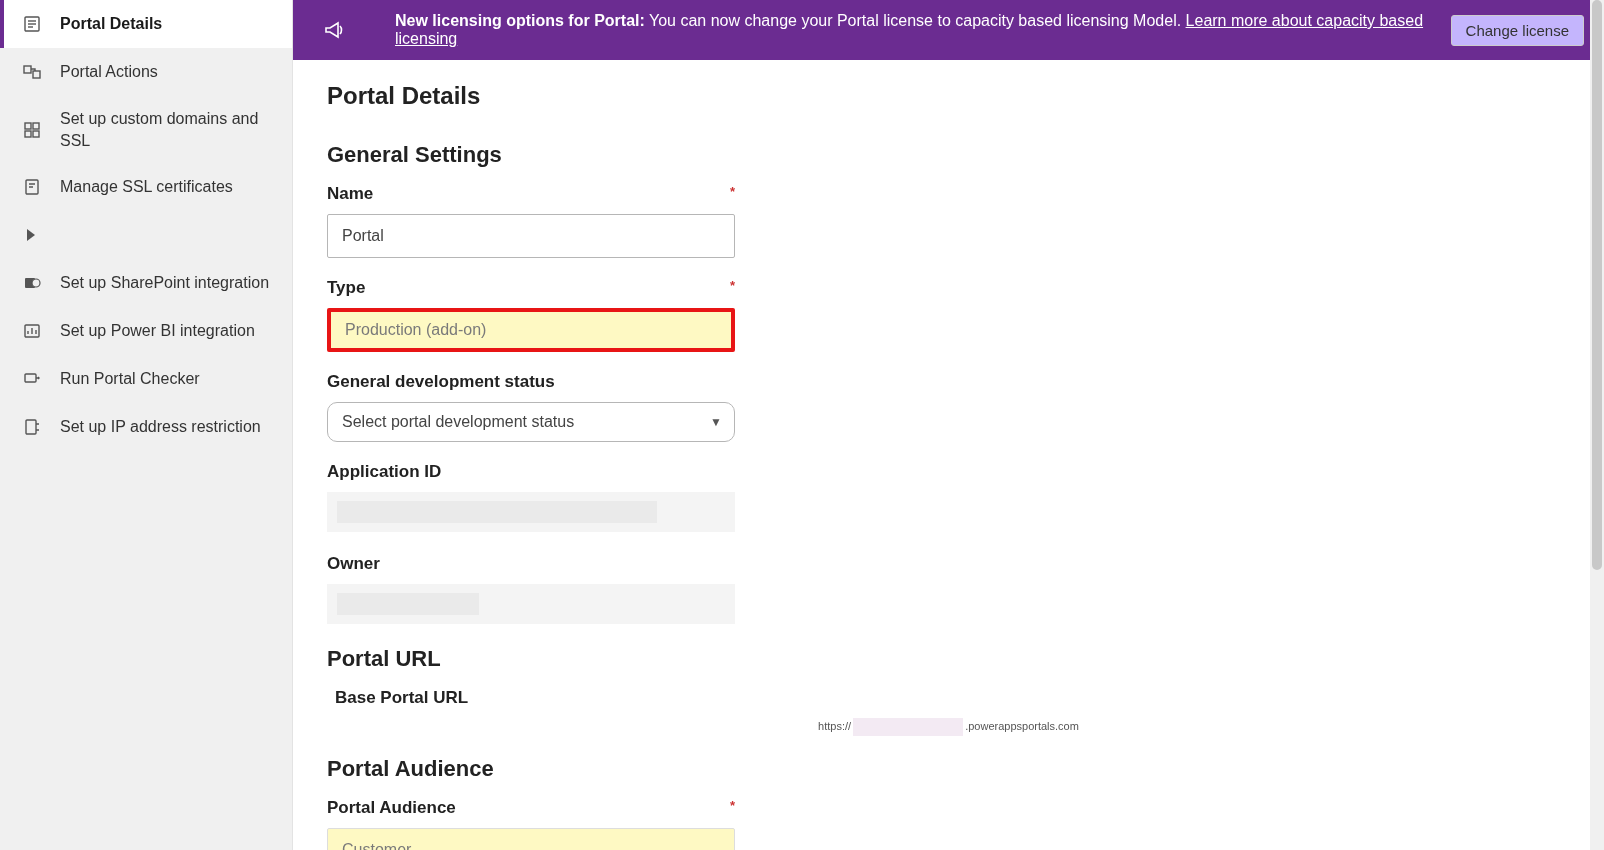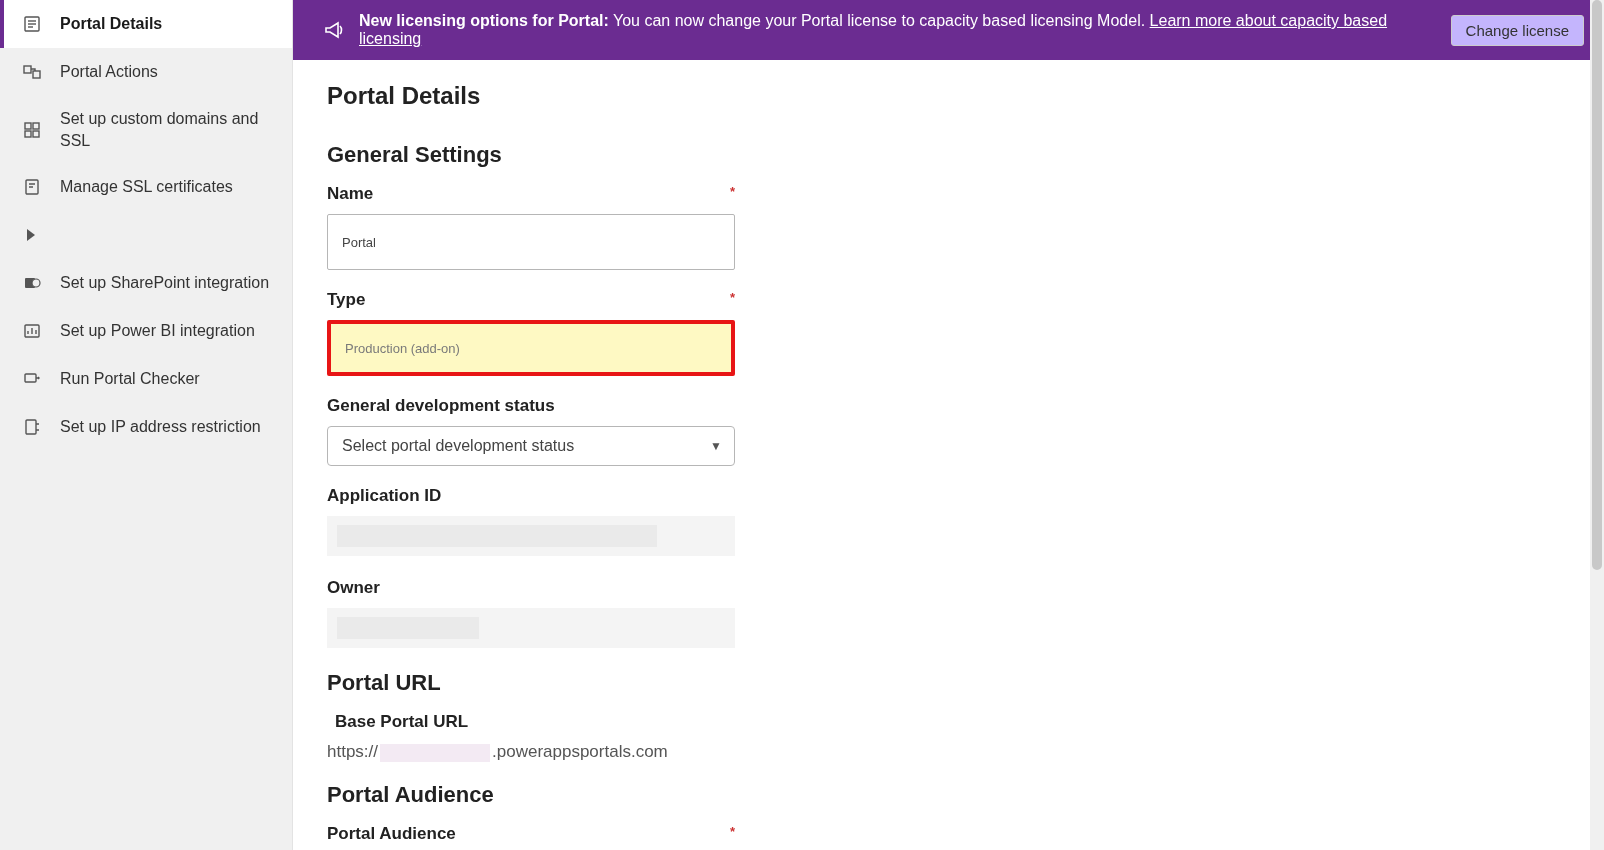--- a/index.html
+++ b/index.html
@@ -63,20 +63,21 @@
       gap: 14px;
       font-size: 16px;
     }
     .banner-icon {
       width: 22px;
       height: 22px;
       flex-shrink: 0;
     }
     .banner-text {
       flex: 1;
+      margin-left: 36px;
     }
     .banner-text strong {
       font-weight: 700;
     }
     .banner-link {
       color: #fff;
       text-decoration: underline;
       cursor: pointer;
     }
     .banner-button {
@@ -117,24 +118,24 @@
     }
     .required::after {
       content: "*";
       color: #c33;
       position: absolute;
       right: 0;
       font-size: 13px;
     }
     .input-field {
       width: 408px;
-      height: 56px;
+      height: 44px;
       border: 1px solid #b6b6b6;
       padding: 0 14px;
-      font-size: 13px;
+      font-size: 16px;
       color: #444;
       border-radius: 2px;
       margin-bottom: 20px;
       background: #fff;
     }
     .input-field.readonly-field {
       background: #fef9c3;
       color: #7a7a7a;
       border: 1px solid #ddd;
     }
@@ -142,21 +143,21 @@
       border: 4px solid #e81515;
       padding: 0 14px;
     }
     .select-field {
       width: 408px;
       height: 40px;
       border: 1px solid #b6b6b6;
       padding: 0 30px 0 14px;
       font-size: 16px;
       color: #444;
-      border-radius: 4px;
+      border-radius: 10px;
       margin-bottom: 20px;
       background: #fff;
       position: relative;
       display: flex;
       align-items: center;
     }
     .select-caret {
       position: absolute;
       right: 12px;
       font-size: 12px;
@@ -170,23 +171,24 @@
       position: relative;
     }
     .placeholder-inner {
       position: absolute;
       left: 10px;
       top: 9px;
       height: 22px;
       background: #eaeaea;
     }
     .url-line {
-      font-size: 17px;
+      font-size: 11px;
       color: #555;
       margin-bottom: 20px;
+      text-align: center;
     }
     .url-redacted {
       display: inline-block;
       width: 110px;
       height: 18px;
       background: #f3eaf3;
       vertical-align: middle;
       margin: 0 2px;
     }
     .scrollbar-right {

